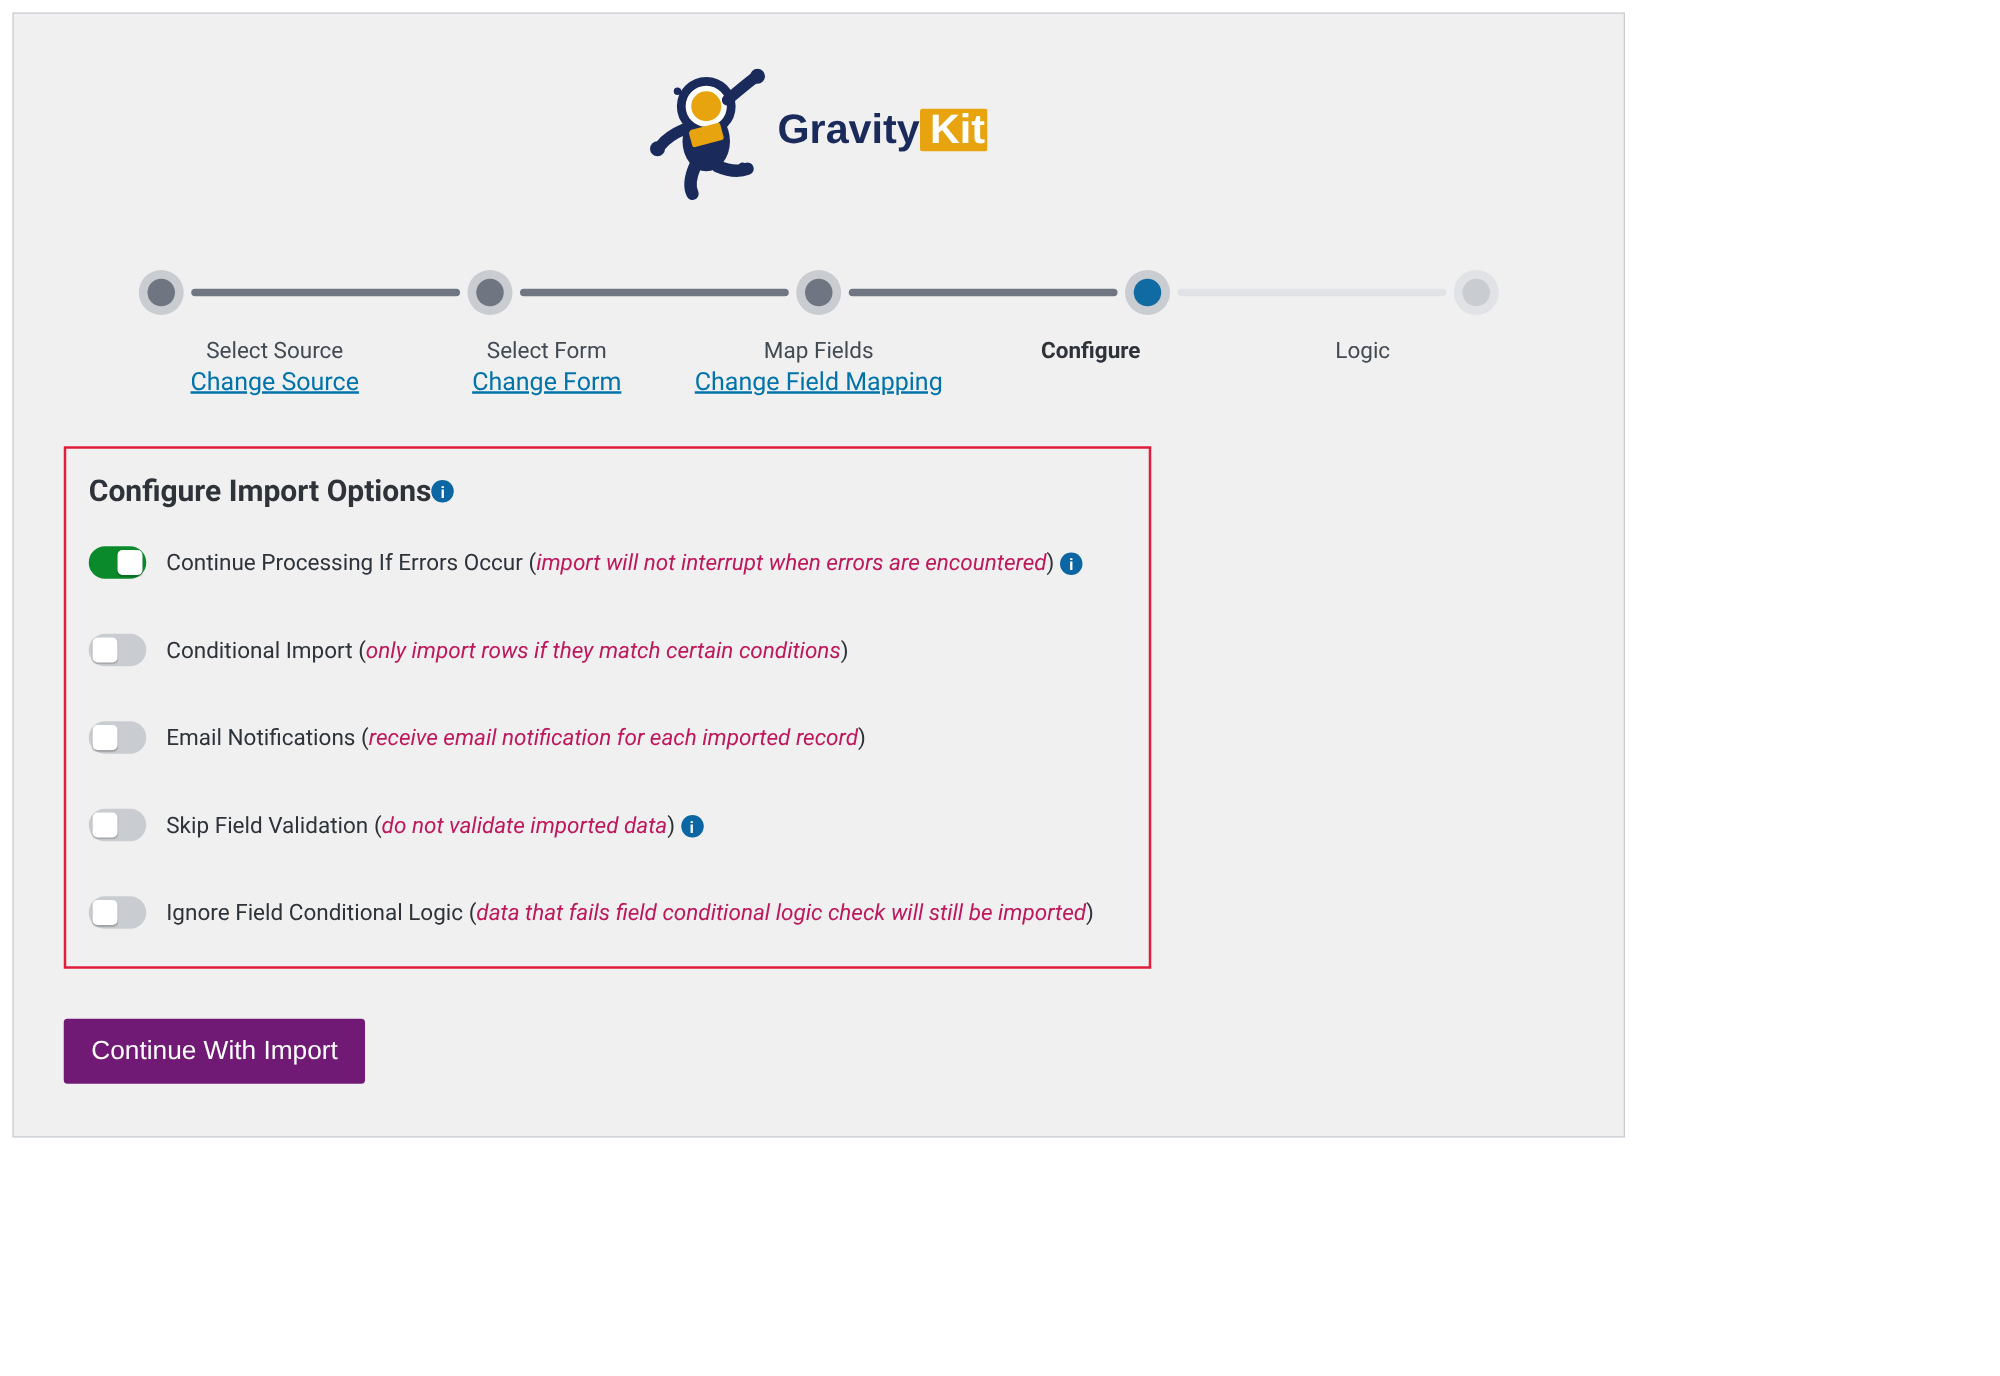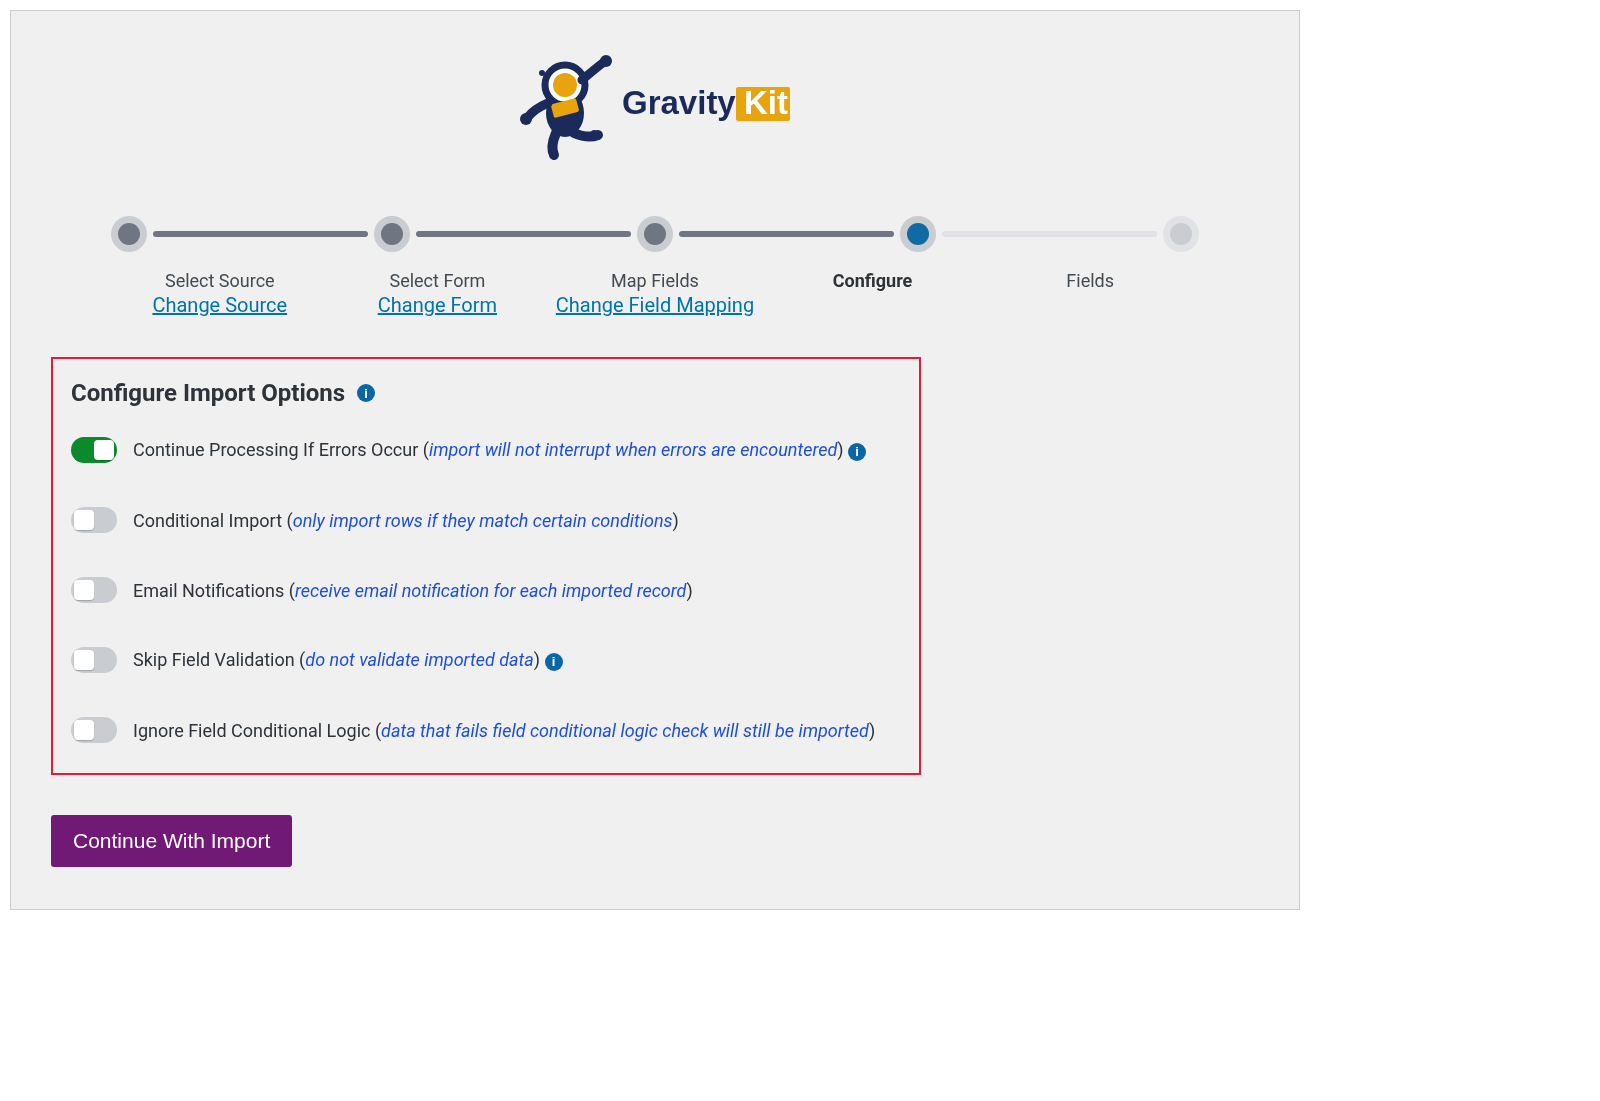--- a/index.html
+++ b/index.html
@@ -80,21 +80,21 @@
     margin-top:40px;
     border:2px solid #e11d3c;
     padding:20px 18px 26px 18px;
     width:870px;
   }
   .panel h2 {
     margin:0 0 30px 0;
     font-size:24px;
     font-weight:700;
     color:#2d3339;
-    display:flex; align-items:center; gap:12px;
+    display:flex; align-items:center; gap:0;
   }
   .info-icon {
     display:inline-flex;
     width:18px; height:18px; border-radius:50%;
     background:#0b66a3;
     color:#fff;
     align-items:center; justify-content:center;
     font-family:"Segoe UI", Arial, sans-serif;
     font-weight:700;
     font-size:13px;
@@ -115,21 +115,21 @@
   }
   .toggle .knob {
     width:20px; height:20px; border-radius:4px;
     background:#fff;
     position:absolute; top:3px; left:3px;
     box-shadow:0 1px 1px rgba(0,0,0,0.2);
   }
   .toggle.on { background:#0a8a2a; }
   .toggle.on .knob { left:auto; right:3px; }
   .opt-text { font-size:18px; color:#2d3339; }
-  .opt-text em { color:#1d4ed8; font-style:italic; }
+  .opt-text em { color:#be185d; font-style:italic; }
 
   .continue-btn {
     margin-top:40px;
     background:#701a75;
     color:#fff;
     border:none;
     font-size:21px;
     padding:14px 22px;
     border-radius:3px;
     cursor:pointer;
@@ -194,21 +194,21 @@
         <div class="connector future"></div>
         <div class="dot-outer dot-future">
           <div class="dot-inner"></div>
         </div>
       </div>
     <div class="labels-row" id="labels-row">
         <div class="step-label">Select Source</div>
         <div class="step-label">Select Form</div>
         <div class="step-label">Map Fields</div>
         <div class="step-label current">Configure</div>
-        <div class="step-label">Fields</div>
+        <div class="step-label">Logic</div>
       </div>
     <div class="links-row" id="links-row">
         <div class="step-link">Change Source</div>
         <div class="step-link">Change Form</div>
         <div class="step-link">Change Field Mapping</div>
         <div class="step-link" style="visibility: hidden;">.</div>
         <div class="step-link" style="visibility: hidden;">.</div>
       </div>
   </div>
 

